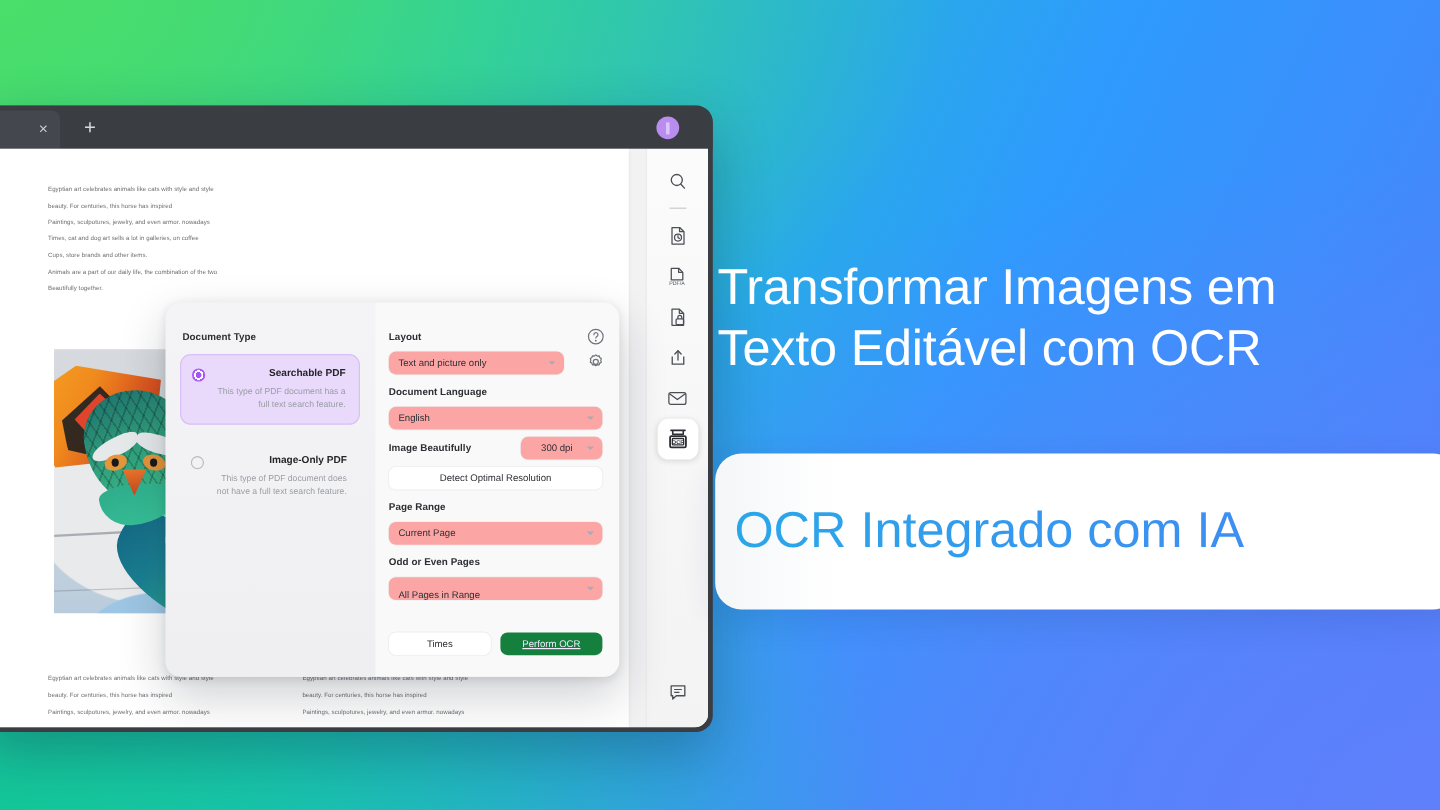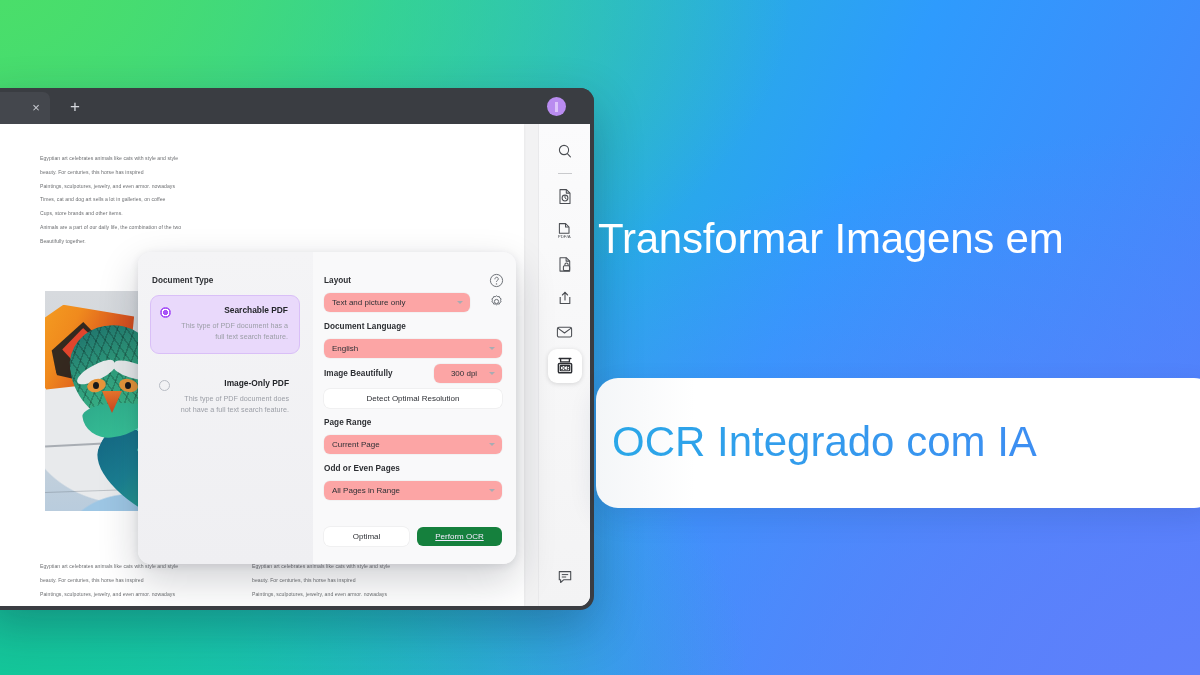--- a/index.html
+++ b/index.html
@@ -467,39 +467,40 @@
             <span>Detect Optimal Resolution</span>
           </div>
 
           <div class="sect-label" style="position:absolute;left:11px;top:166px;">Page Range</div>
           <div class="field" style="position:absolute;left:11px;top:183px;width:178px;">
             <span>Current Page</span>
             <span class="caret"></span>
           </div>
 
           <div class="sect-label" style="position:absolute;left:11px;top:212px;">Odd or Even Pages</div>
-          <div class="field" style="position:absolute;left:11px;top:229px;width:178px;">
+          <div class="field" style="position:absolute;left:11px;top:229px;width:178px;align-items:flex-end;">
             <span>All Pages in Range</span>
             <span class="caret"></span>
           </div>
 
           <div class="btn btn-white" style="position:absolute;left:11px;top:275px;width:85px;">
-            <span>Optimal</span>
+            <span>Times</span>
           </div>
           <div class="btn btn-primary" style="position:absolute;left:104px;top:275px;width:85px;">
             <span>Perform OCR</span>
           </div>
 
         </div>
       </div>
 
     </div>
   </div>
 
   <div id="headline">
     <div>Transformar Imagens em</div>
+    <div>Texto Editável com OCR</div>
   </div>
 
   <div id="promo-card">
     <div id="promo-text">OCR Integrado com IA</div>
   </div>
 
 </div>
 
 </body></html>

